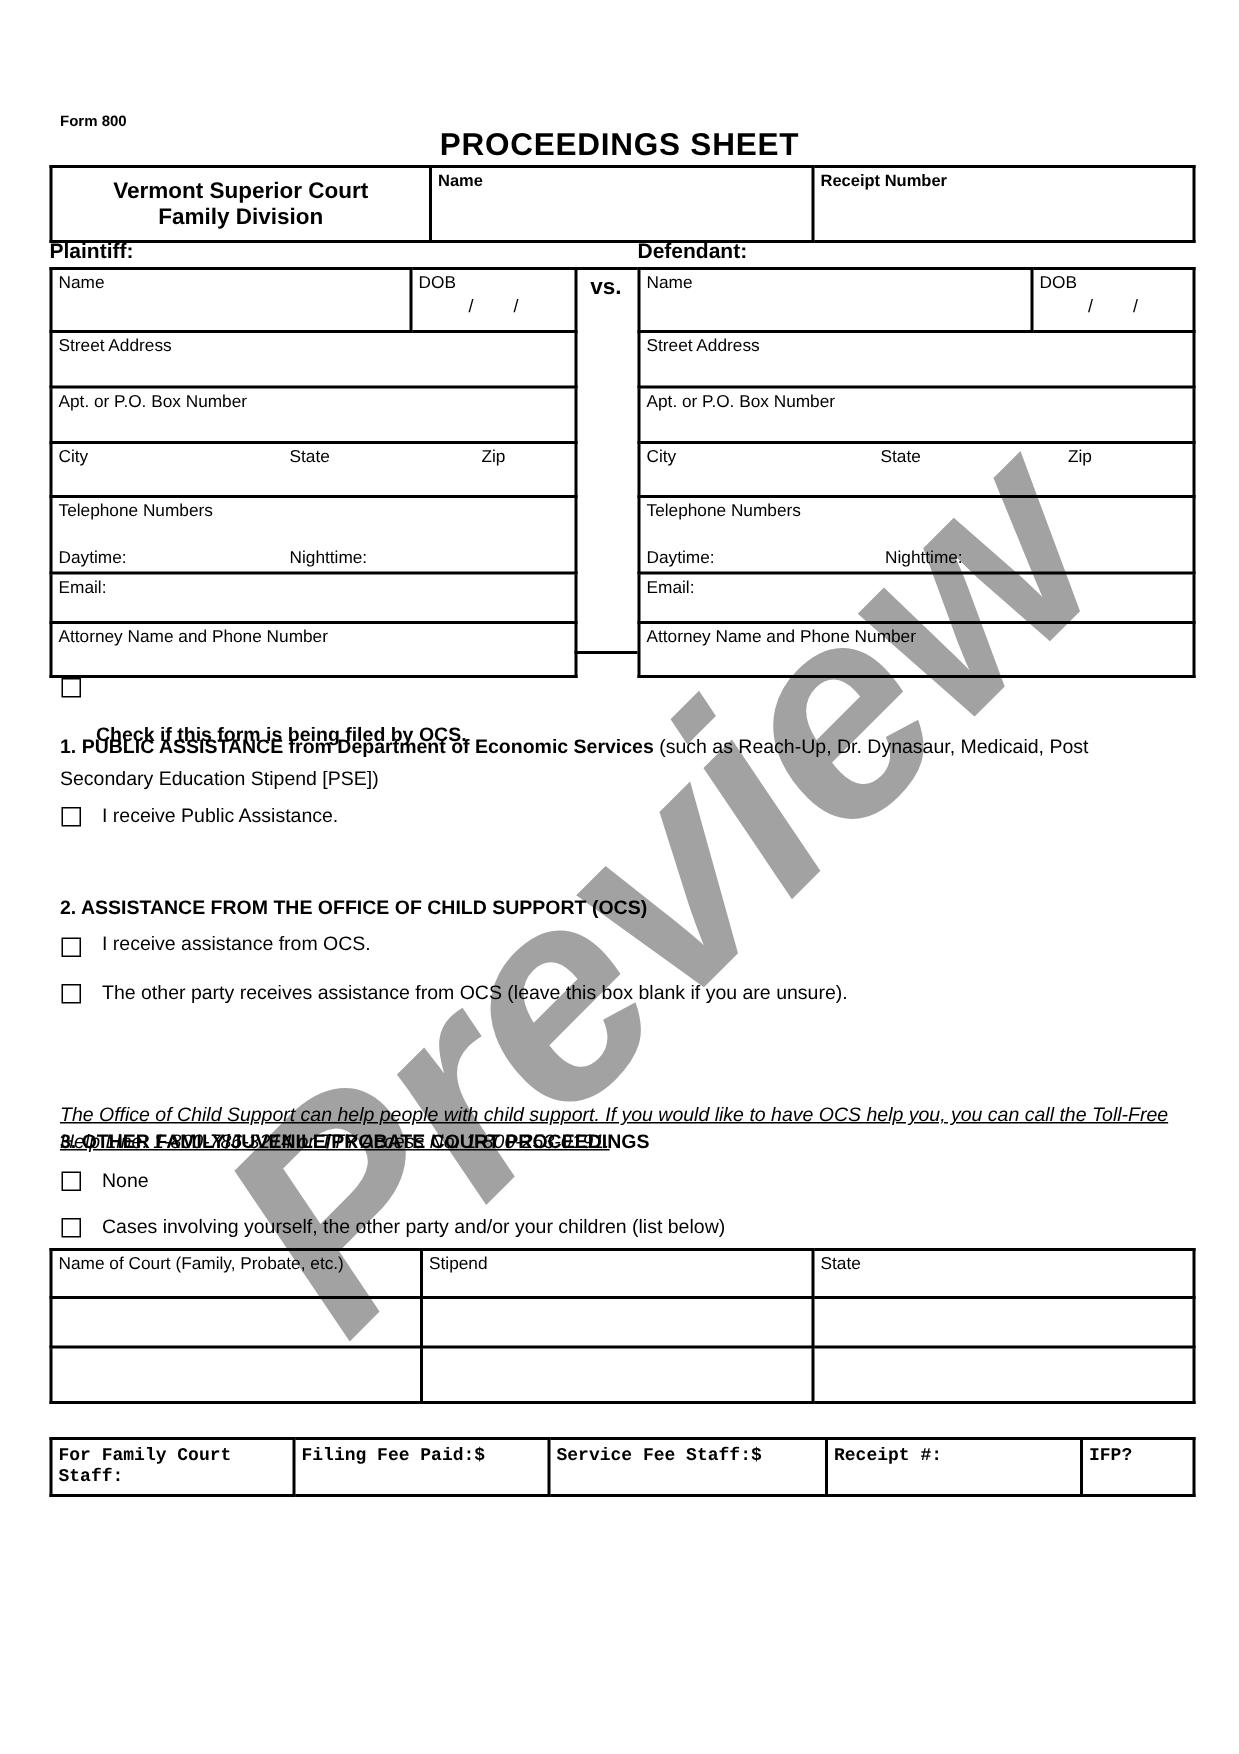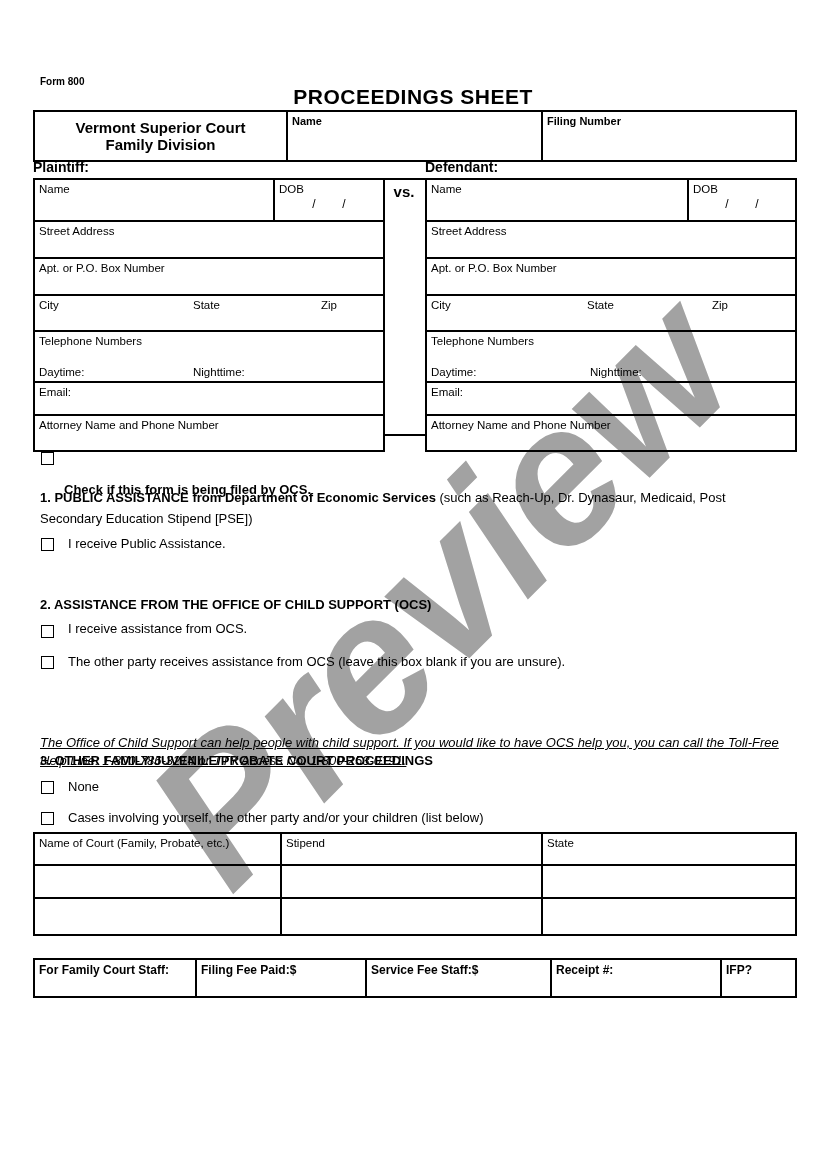--- a/index.html
+++ b/index.html
@@ -30,21 +30,21 @@
             text-align:center;font-size:15px;font-weight:bold;padding-top:3px;}
   .dob-slash{text-align:center;font-size:12px;white-space:pre;margin-top:2px;}
   .float-lbl{position:absolute;font-size:11.5px;white-space:nowrap;}
   .cb{position:absolute;width:11px;height:11px;border:1.5px solid #000;background:transparent;}
   .cb-label{position:absolute;font-size:13px;white-space:nowrap;}
   .para{position:absolute;font-size:13px;line-height:21px;}
   .note{position:absolute;font-size:13px;line-height:17.5px;font-style:italic;
         text-decoration:underline;}
   .proc-table{left:33px;top:832px;width:762px;}
   .proc-table td{font-size:11.5px;}
-  .staff-table{left:33px;top:958px;width:762px;}
+  .staff-table{left:33px;top:958px;width:762px;font-family:Liberation Mono, monospace;}
   .staff-table td{font-size:12px;font-weight:bold;height:30px;}
 </style>
 </head>
 <body>
 
 <div class="page">
 
   <div class="wm">Preview</div>
 
   <div class="content">
@@ -61,21 +61,21 @@
       <tbody>
           <tr>
         <td class="court-name">
           <div>Vermont Superior Court</div>
           <div>Family Division</div>
         </td>
         <td>
           <span class="hdr-small">Name</span>
         </td>
         <td>
-          <span class="hdr-small">Filing Number</span>
+          <span class="hdr-small">Receipt Number</span>
         </td>
       </tr>
     </tbody>
       </table>
 
     <div class="abs party-heading" style="left:33px;width:205px;">Plaintiff:</div>
     <div class="abs party-heading" style="left:425px;width:190px;">Defendant:</div>
 
     <div class="abs party-wrap">
 

